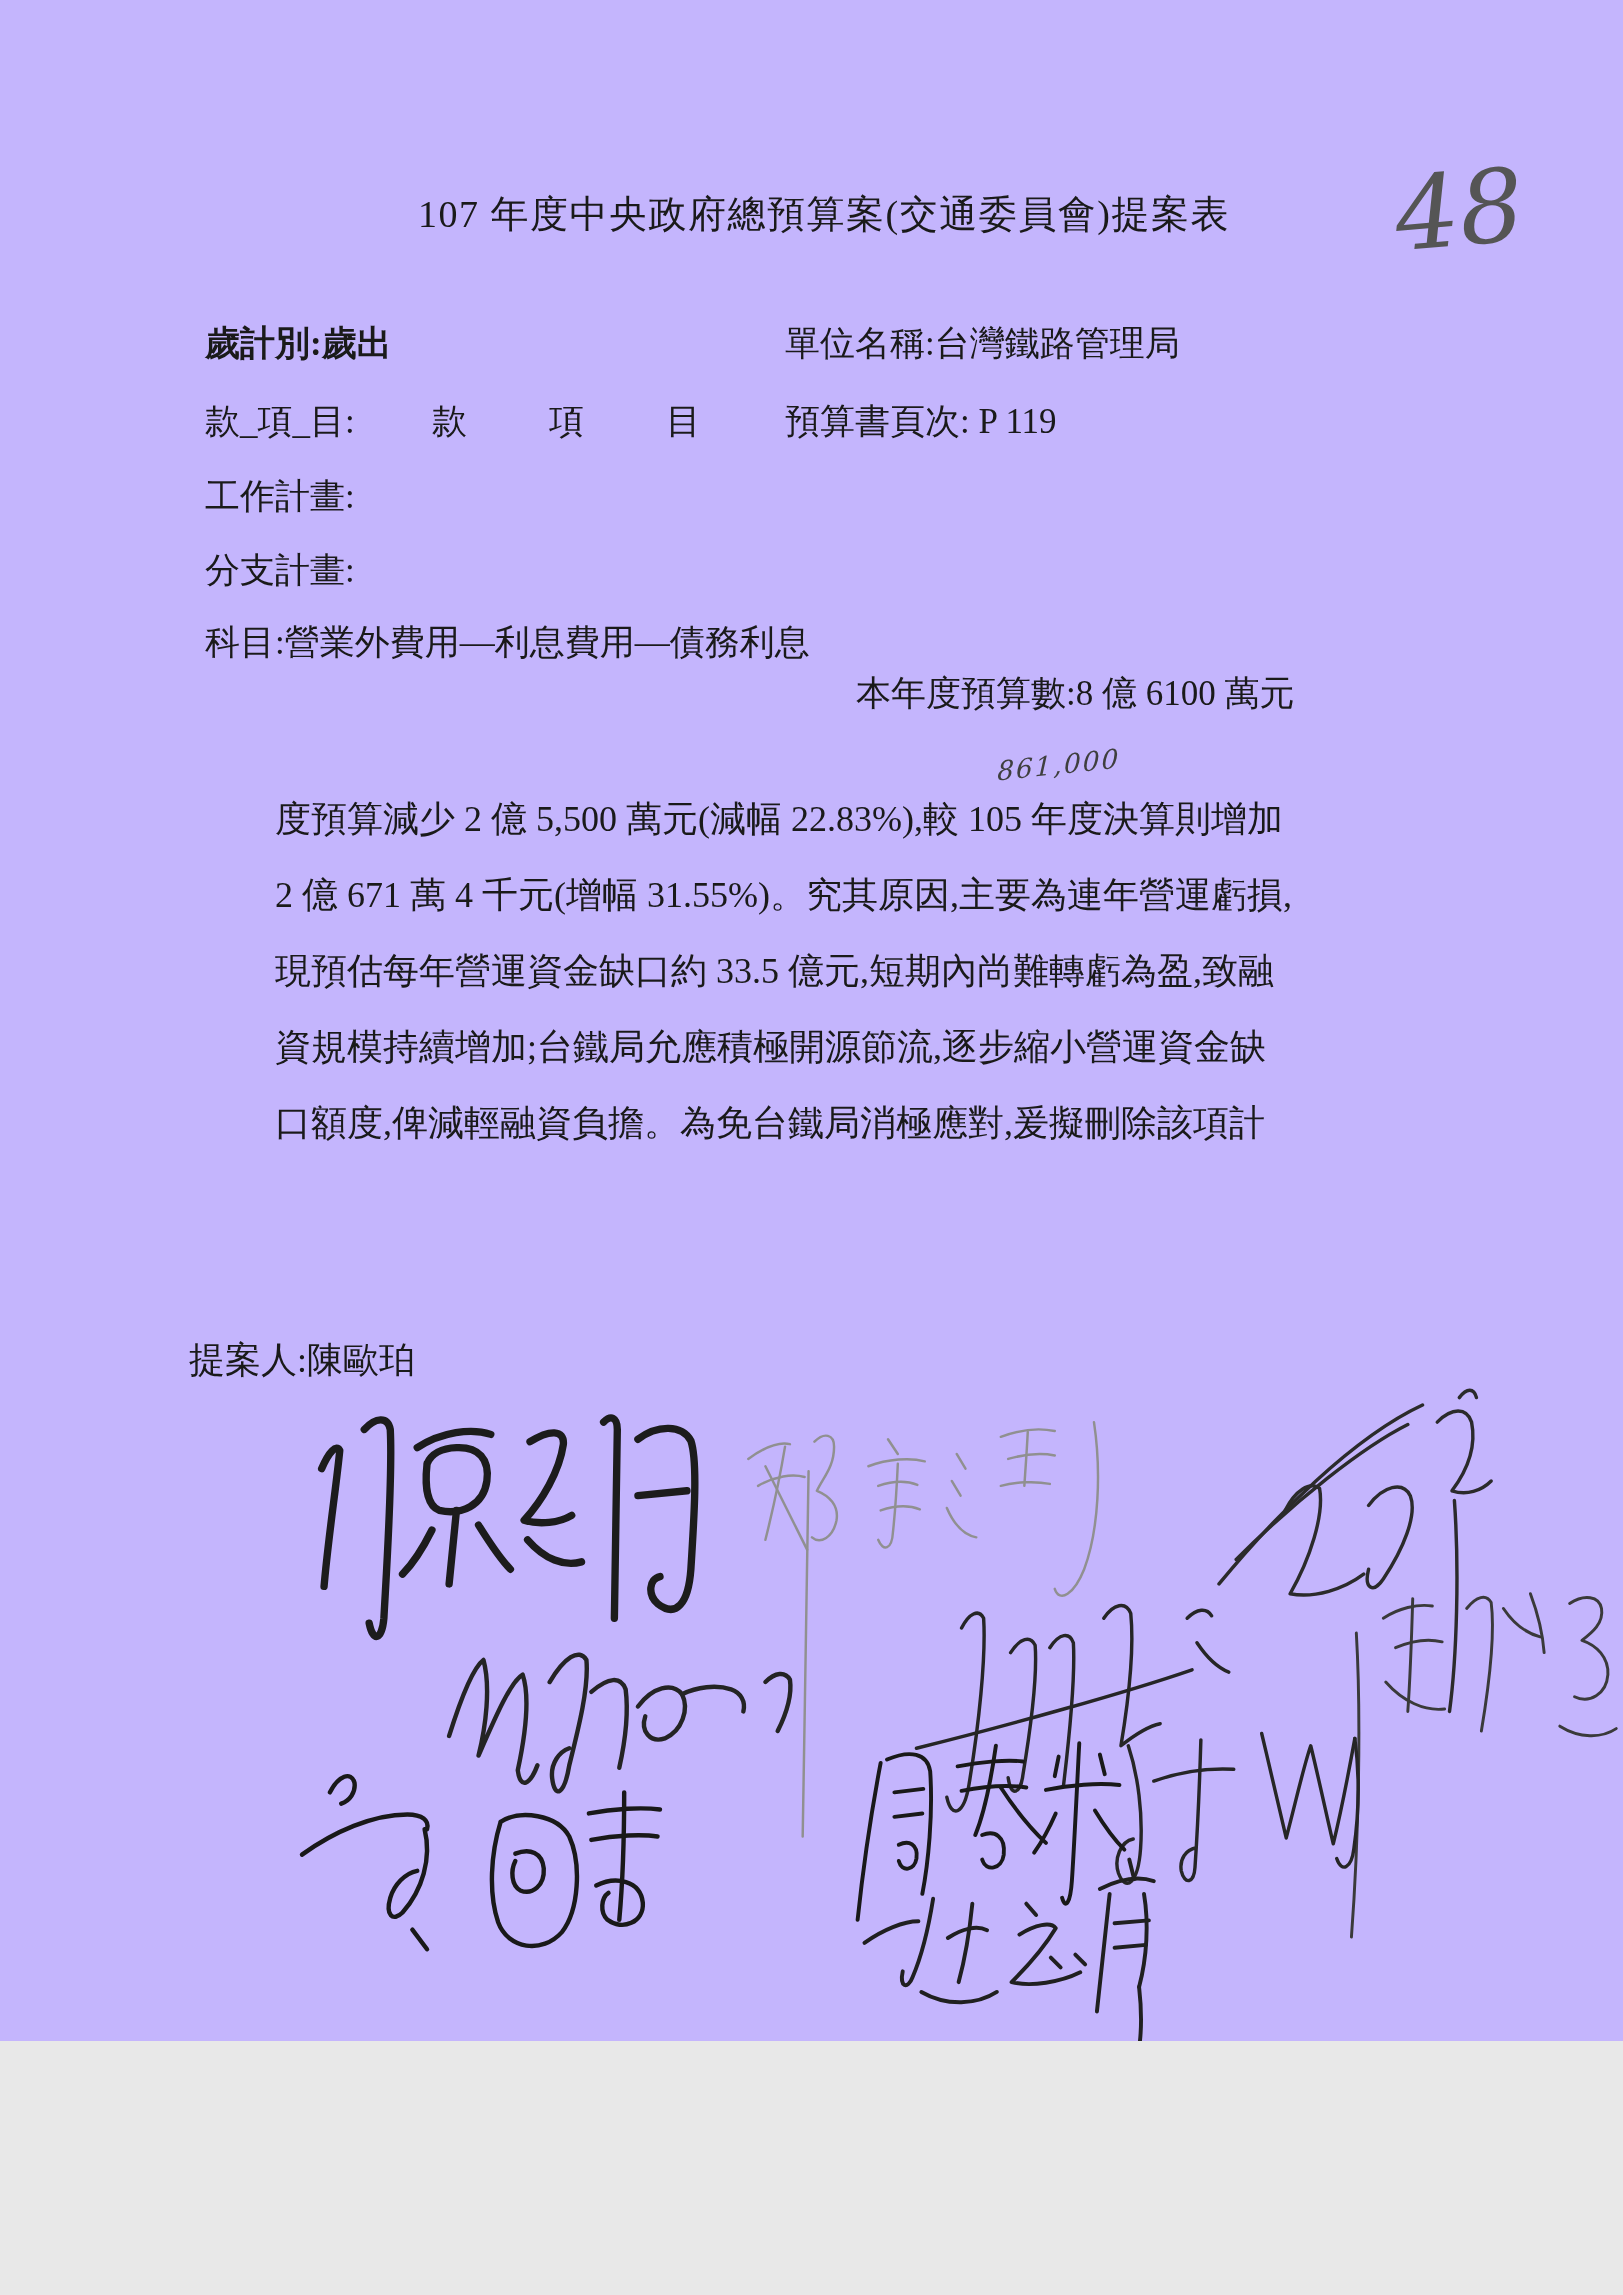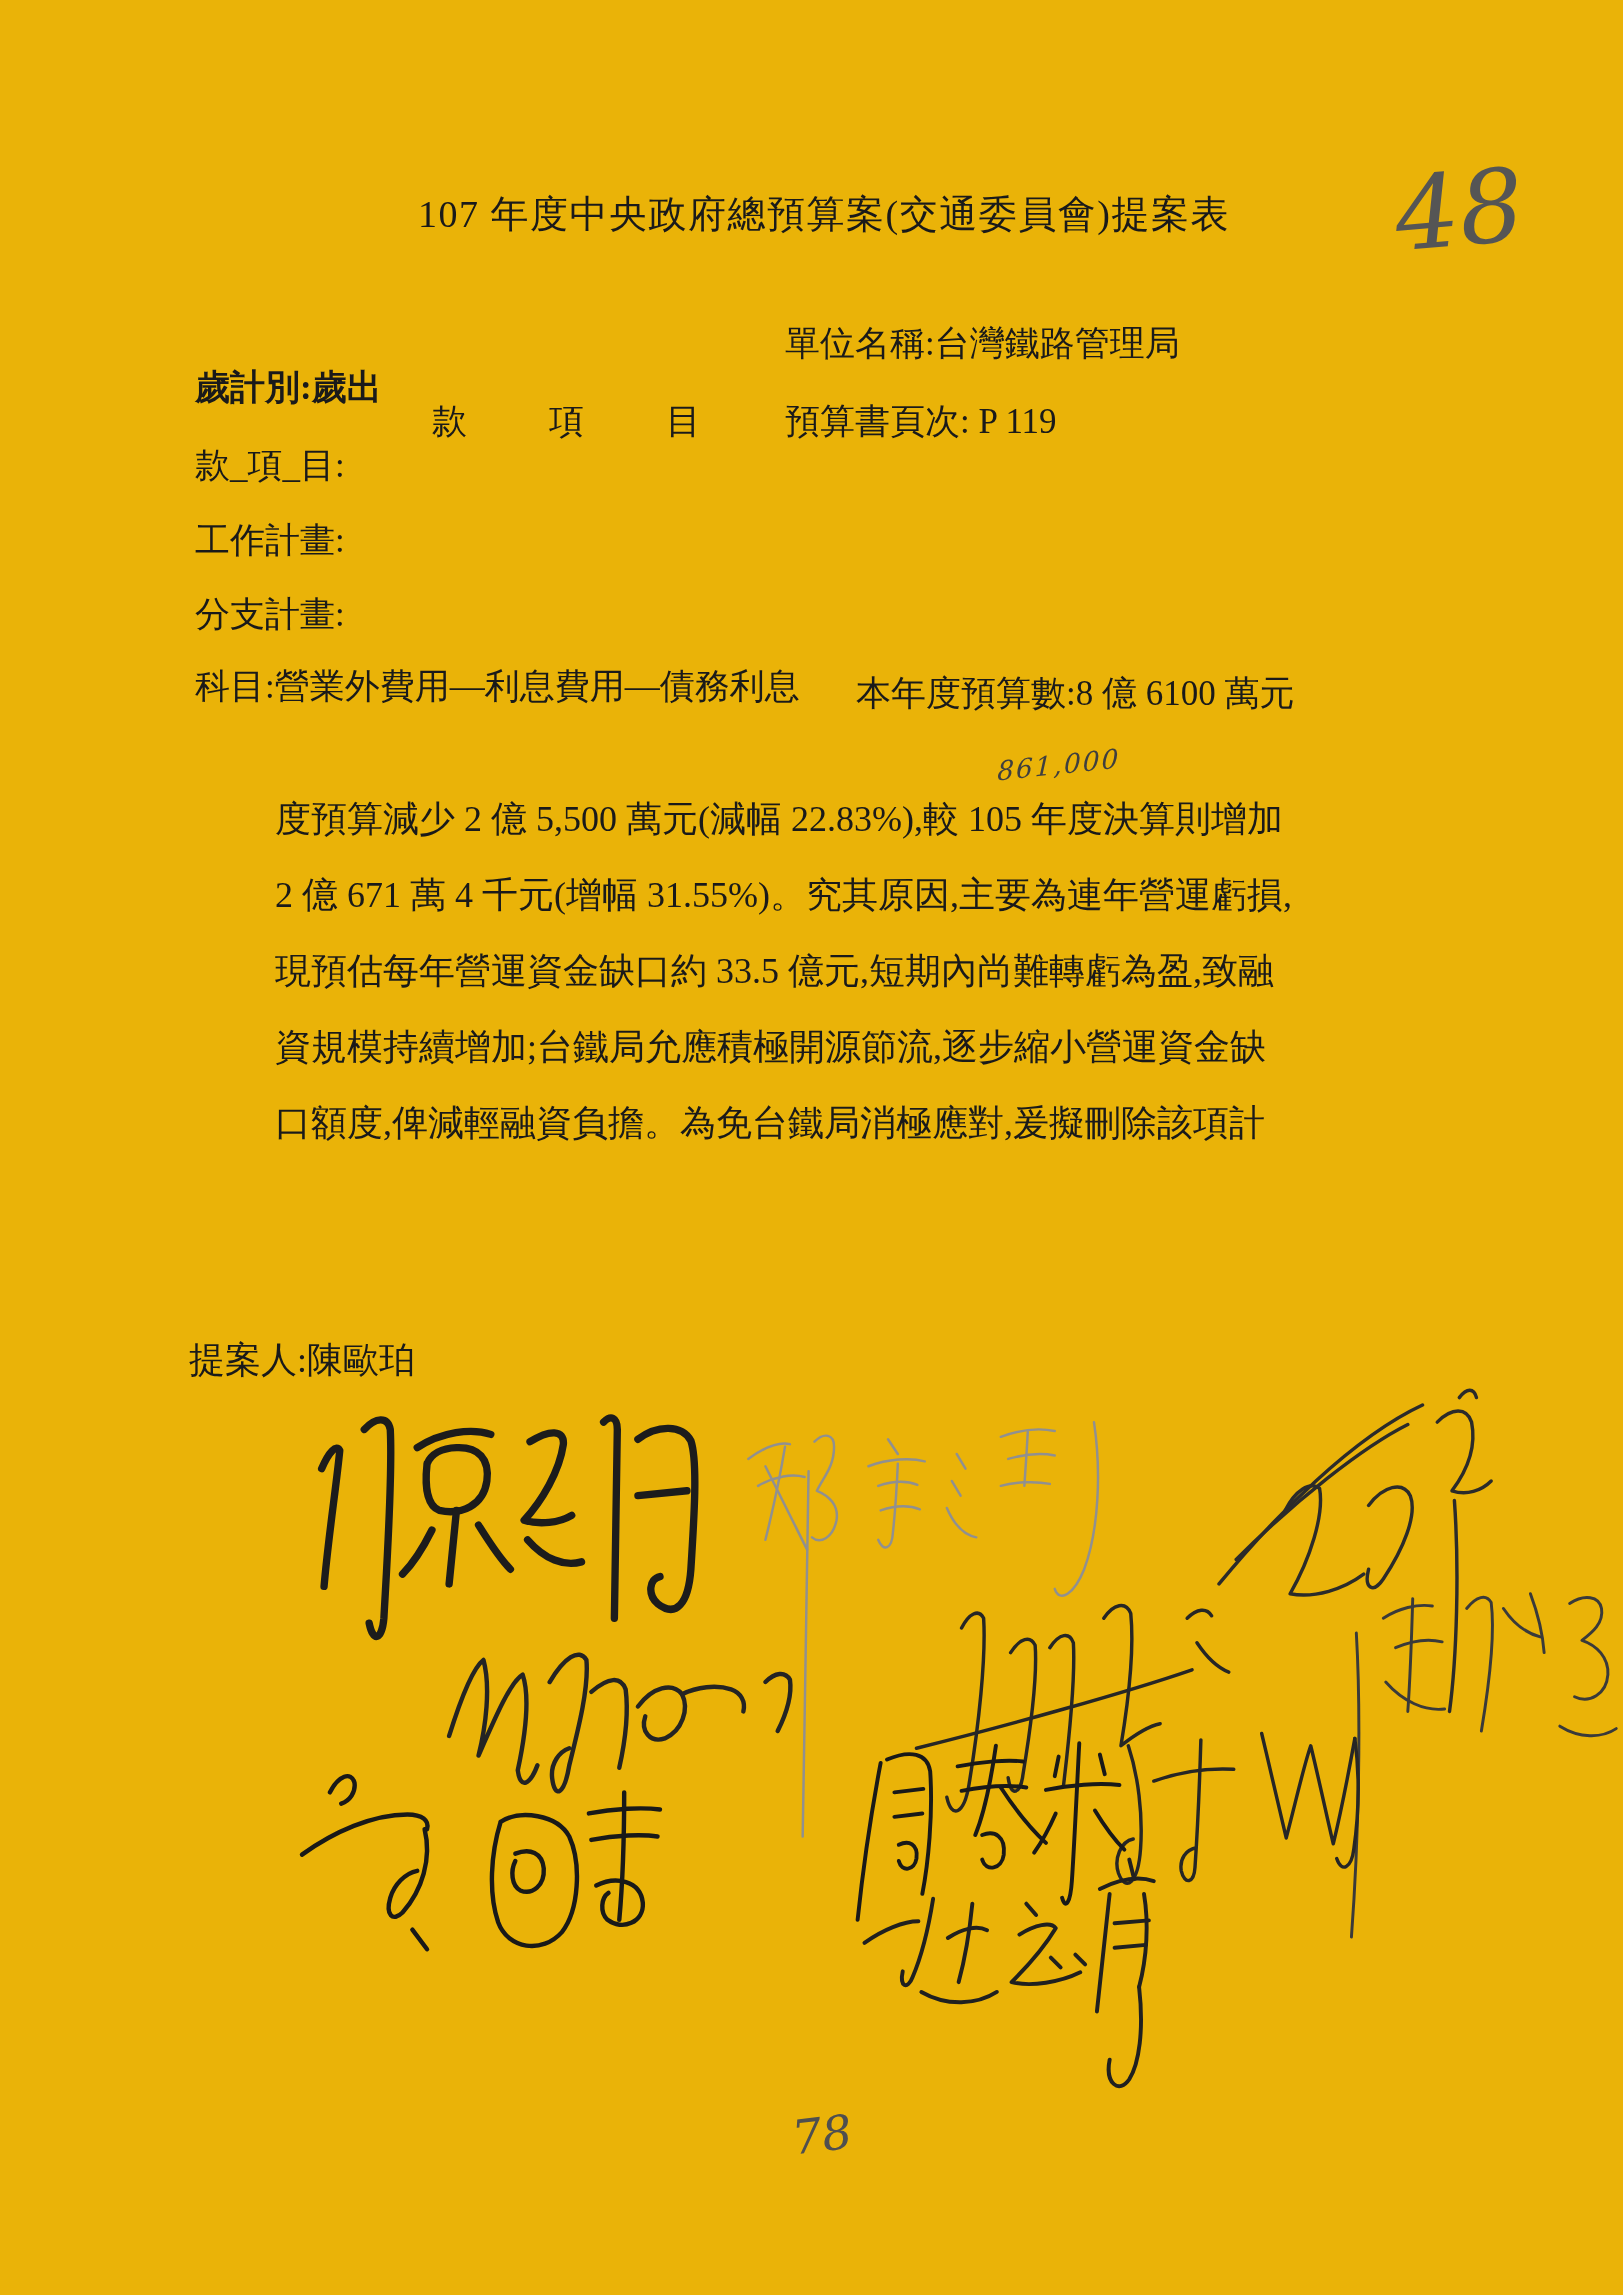--- a/index.html
+++ b/index.html
@@ -1,32 +1,32 @@
 <!DOCTYPE html>
 <html style="font-size:7.8px"><head>
 <meta charset="utf-8">
 <style>
   html,body { margin:0; padding:0; background:#e8e8e8; }
   .page {
     position:relative;
-    width:1624px; height:2295px;
-    background:#eab308;
+    width:1624px; height:2041px;
+    background:#c4b5fd;
     font-family:"Liberation Serif","DejaVu Serif",serif;
     color:#1a1a1a;
     overflow:hidden;
   }
   .t { position:absolute; white-space:pre; }
   .title {
     top:189px; left:24.5px; width:1599px;
     text-align:center;
     font-size:38px; letter-spacing:1.5px;
   }
   .field { font-size:35px; }
   .bold { font-weight:bold; }
-  .col-left  { left:195px;margin-top:44px; }
+  .col-left  { left:205px; }
   .col-right { left:785px; }
   .r1 { top:320px; }
   .r2 { top:398px; }
   .r3 { top:473px; }
   .r4 { top:547px; }
   .r5 { top:619px; }
   .r6 { top:670px; left:856px; }
   .item-value { left:432px; letter-spacing:23.5px; }
   .subject {
     position:absolute; left:189px; top:781px;

